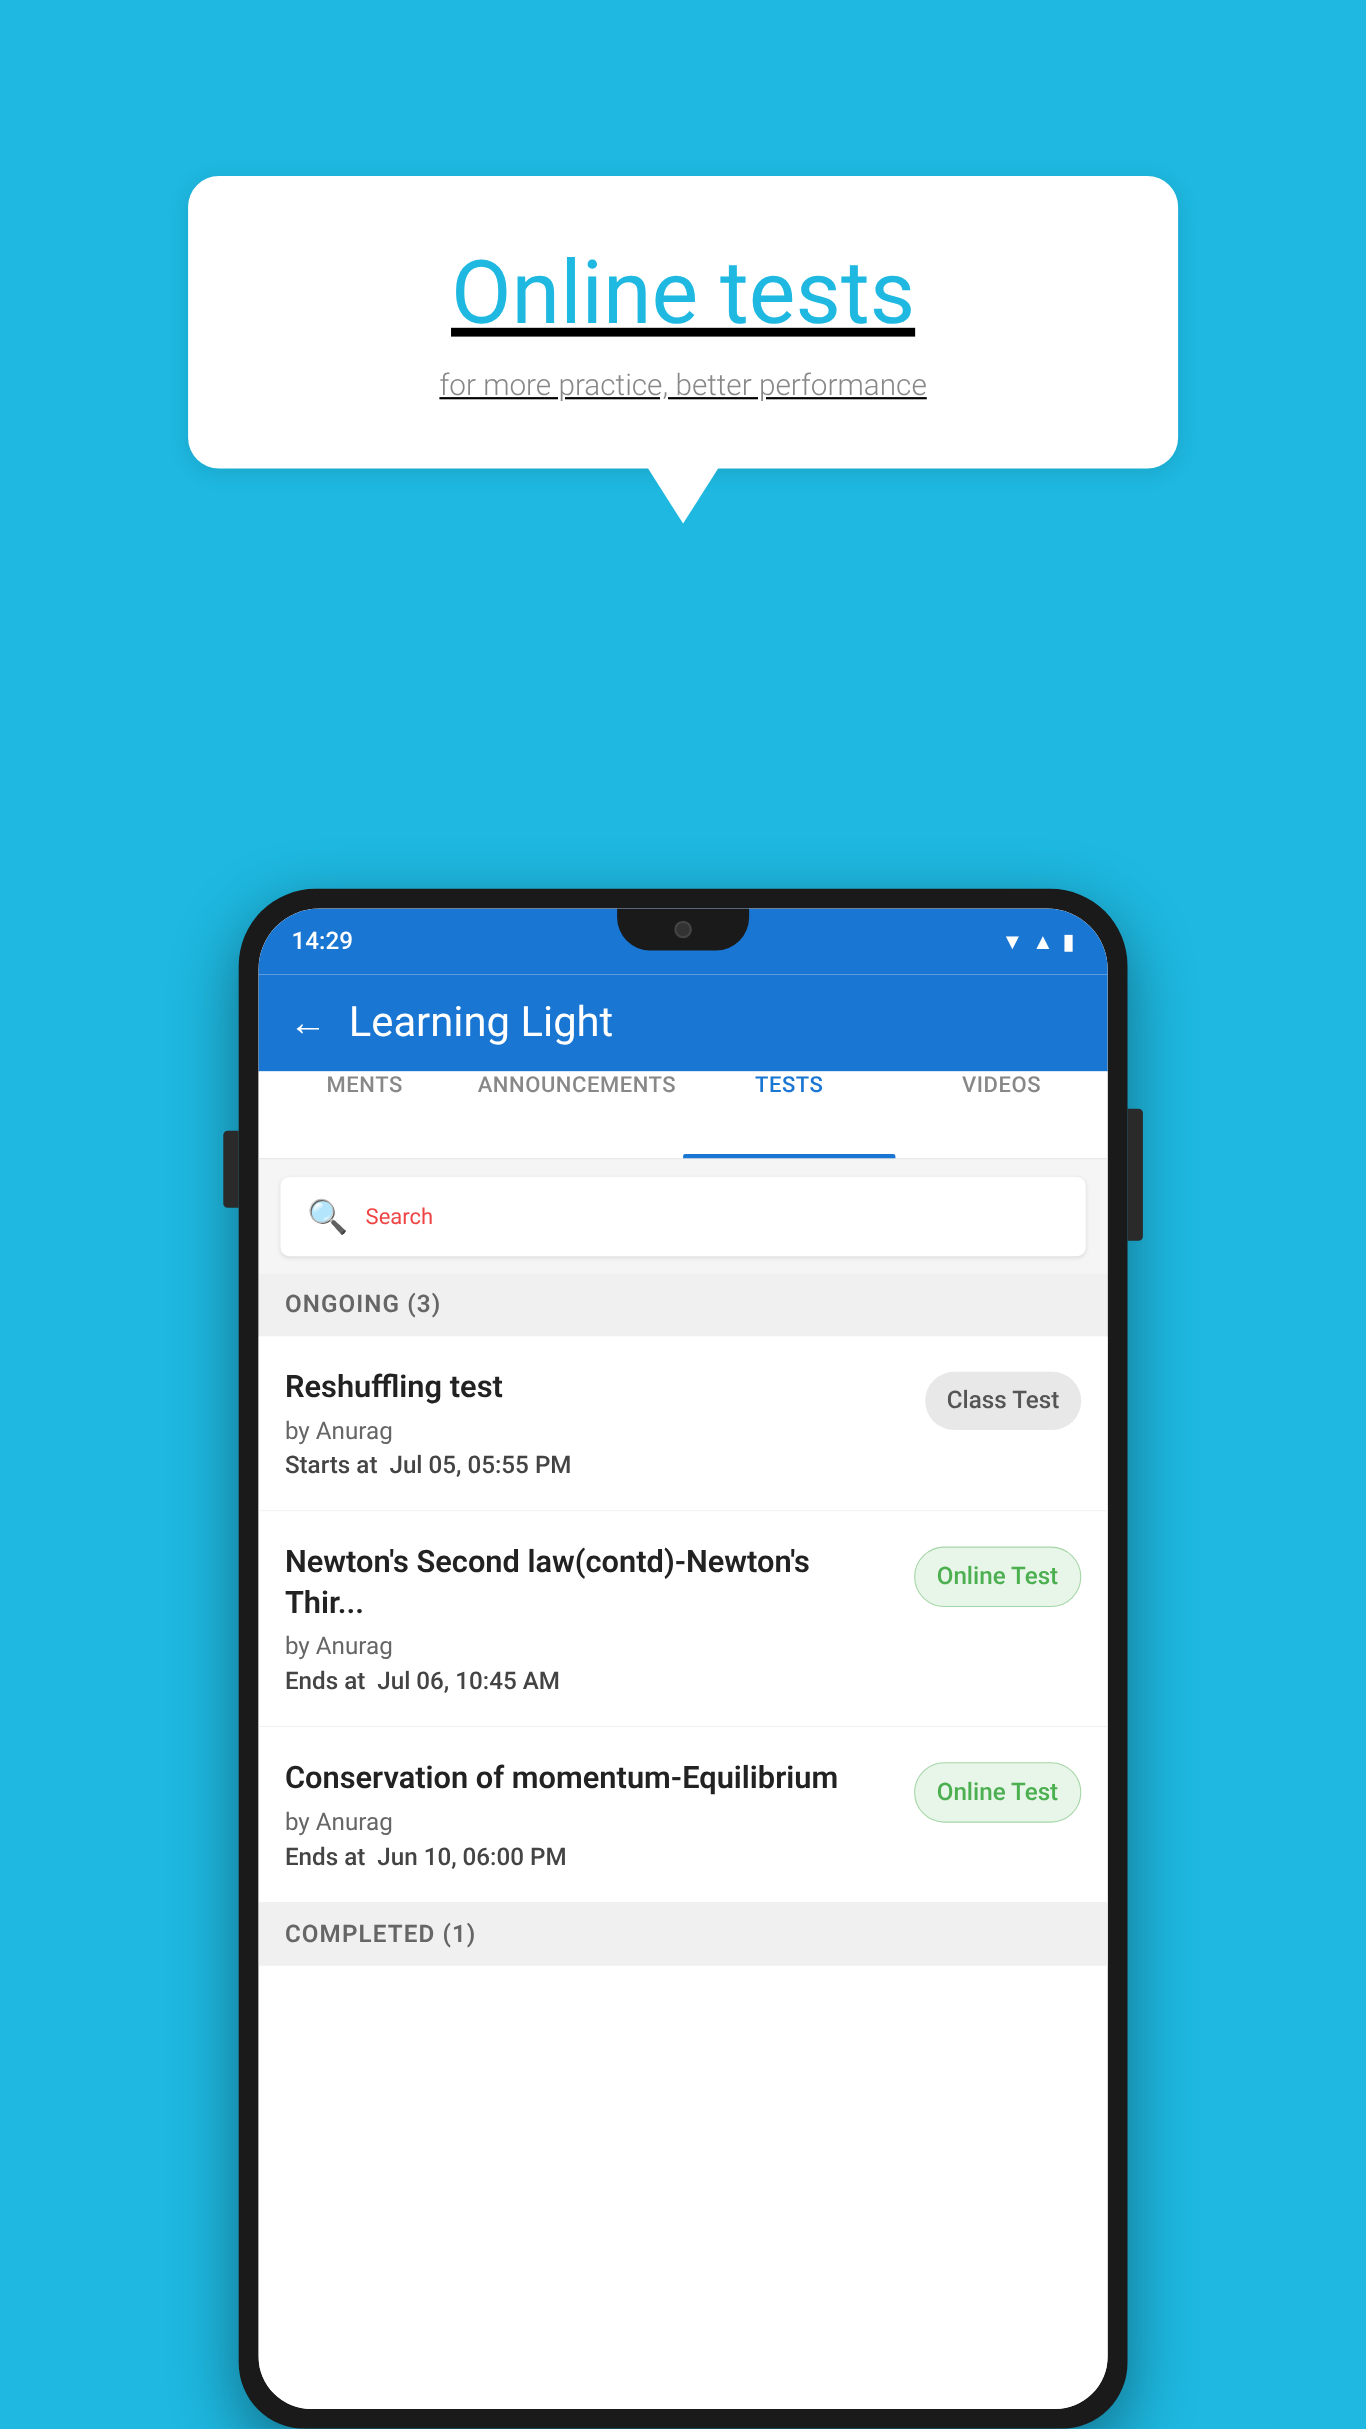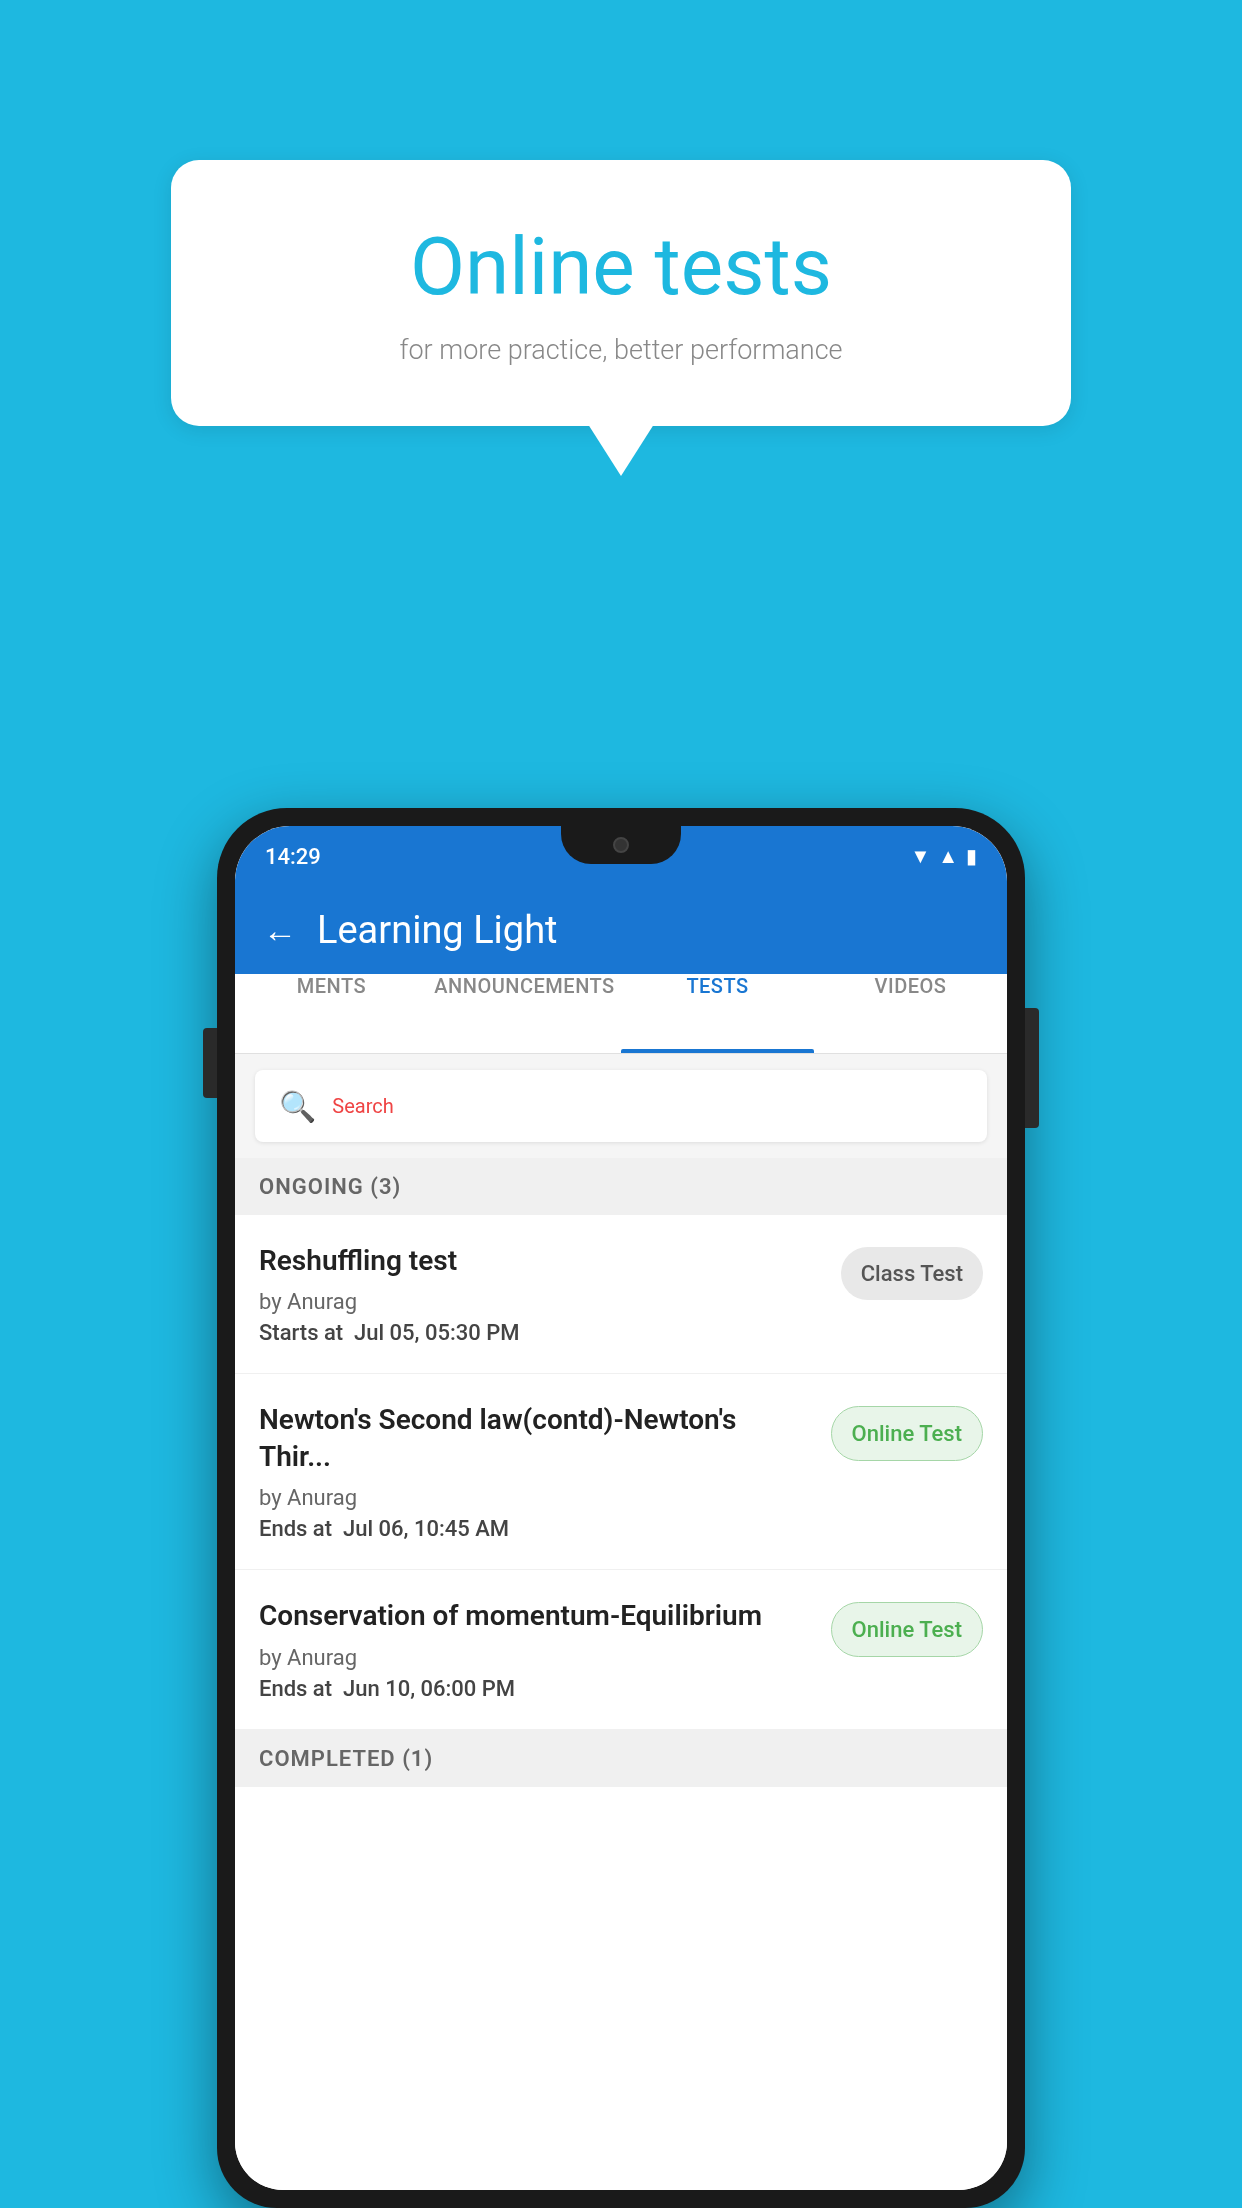--- a/index.html
+++ b/index.html
@@ -13,20 +13,21 @@
       position: relative;
     }
 
     
     .speech-bubble-container {
       position: absolute;
       top: 160px;
       left: 50%;
       transform: translateX(-50%);
       width: 900px;
+      text-decoration: underline;
     }
 
     .speech-bubble {
       background: white;
       border-radius: 28px;
       padding: 60px 70px;
       text-align: center;
       position: relative;
       box-shadow: 0 4px 20px rgba(0,0,0,0.1);
     }
@@ -397,21 +398,21 @@
 
       <div class="section-header">ONGOING (3)</div>
 
       <div class="content-area">
 
         <div class="test-item">
           <div class="test-info">
             <div class="test-name">Reshuffling test</div>
             <div class="test-by">by Anurag</div>
             <div class="test-date">
-              <span>Starts at</span>&nbsp;&nbsp;<span>Jul 05, 05:30 PM</span>
+              <span>Starts at</span>&nbsp;&nbsp;<span>Jul 05, 05:55 PM</span>
             </div>
           </div>
           <span class="badge badge-class">Class Test</span>
         </div>
 
         <div class="test-item">
           <div class="test-info">
             <div class="test-name">Newton's Second law(contd)-Newton's Thir...</div>
             <div class="test-by">by Anurag</div>
             <div class="test-date">

